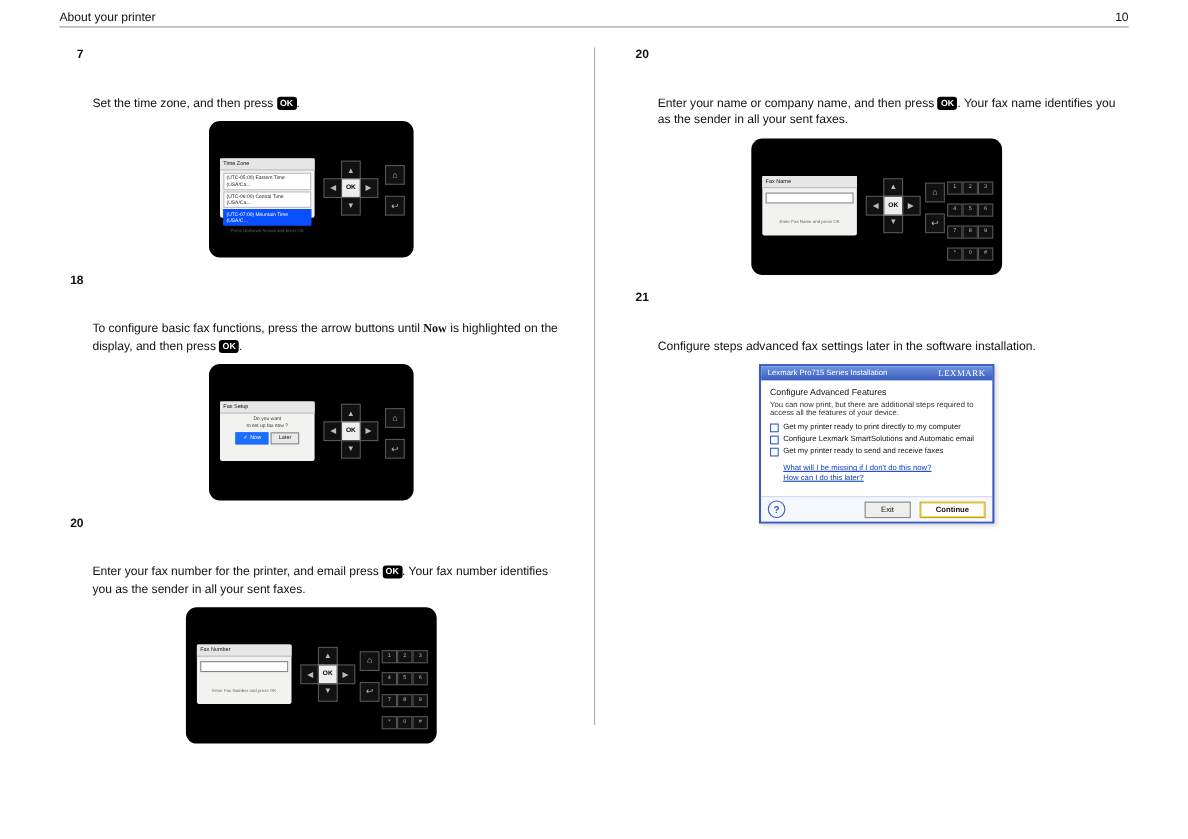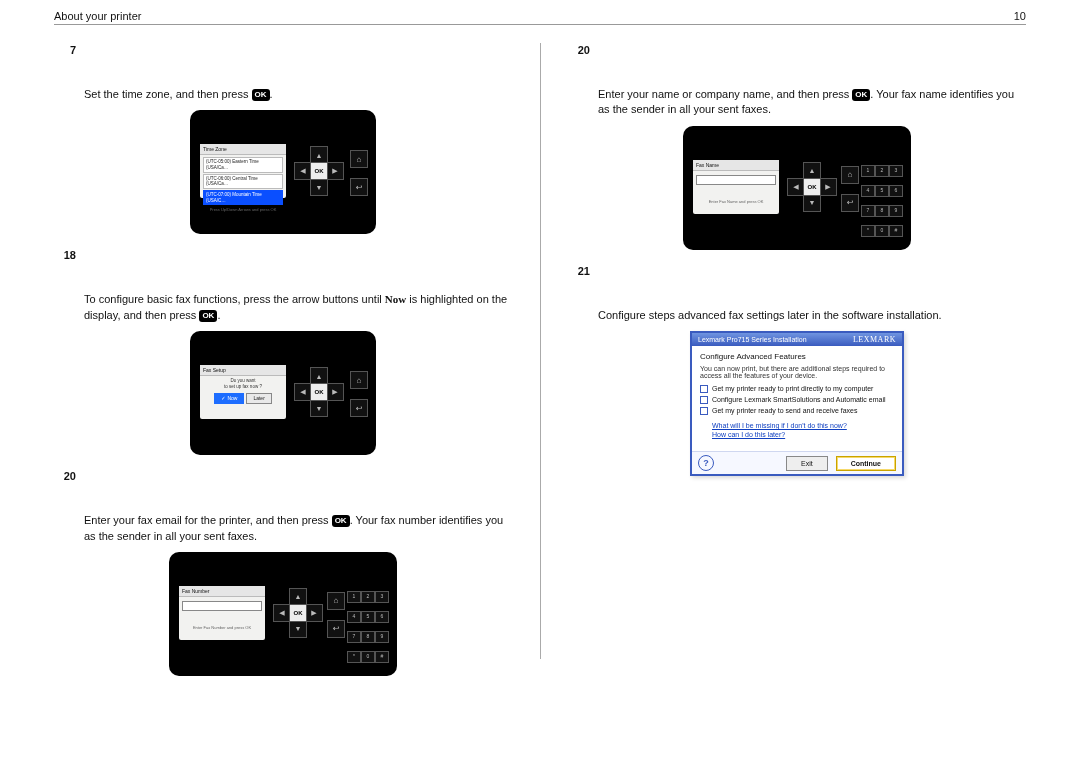--- a/index.html
+++ b/index.html
@@ -343,21 +343,21 @@
         </div>
         <div class="sidekeys" style="left:160px; top:40px;">
           <div class="sk">⌂</div>
           <div class="sk">↩</div>
         </div>
       </div>
 
       <div class="step">
         <div class="step-num">20</div>
         <div class="step-text">
-          <span>Enter your fax email for the printer, and then press </span><span class="ok-badge">OK</span><span>. Your fax number identifies you as the sender in all your sent faxes.</span>
+          <span>Enter your fax number for the printer, and email press </span><span class="ok-badge">OK</span><span>. Your fax number identifies you as the sender in all your sent faxes.</span>
         </div>
       </div>
 
       <div class="device-shot shot-c">
         <div class="bezel"></div>
         <div class="lcd" style="left:10px; top:34px; width:86px; height:54px;">
           <div class="lcd-header">Fax Number</div>
           <div class="lcd-body">
             <div class="input-slot"></div>
             <div class="tz-hint" style="margin-top:14px;">Enter Fax Number and press OK</div>

